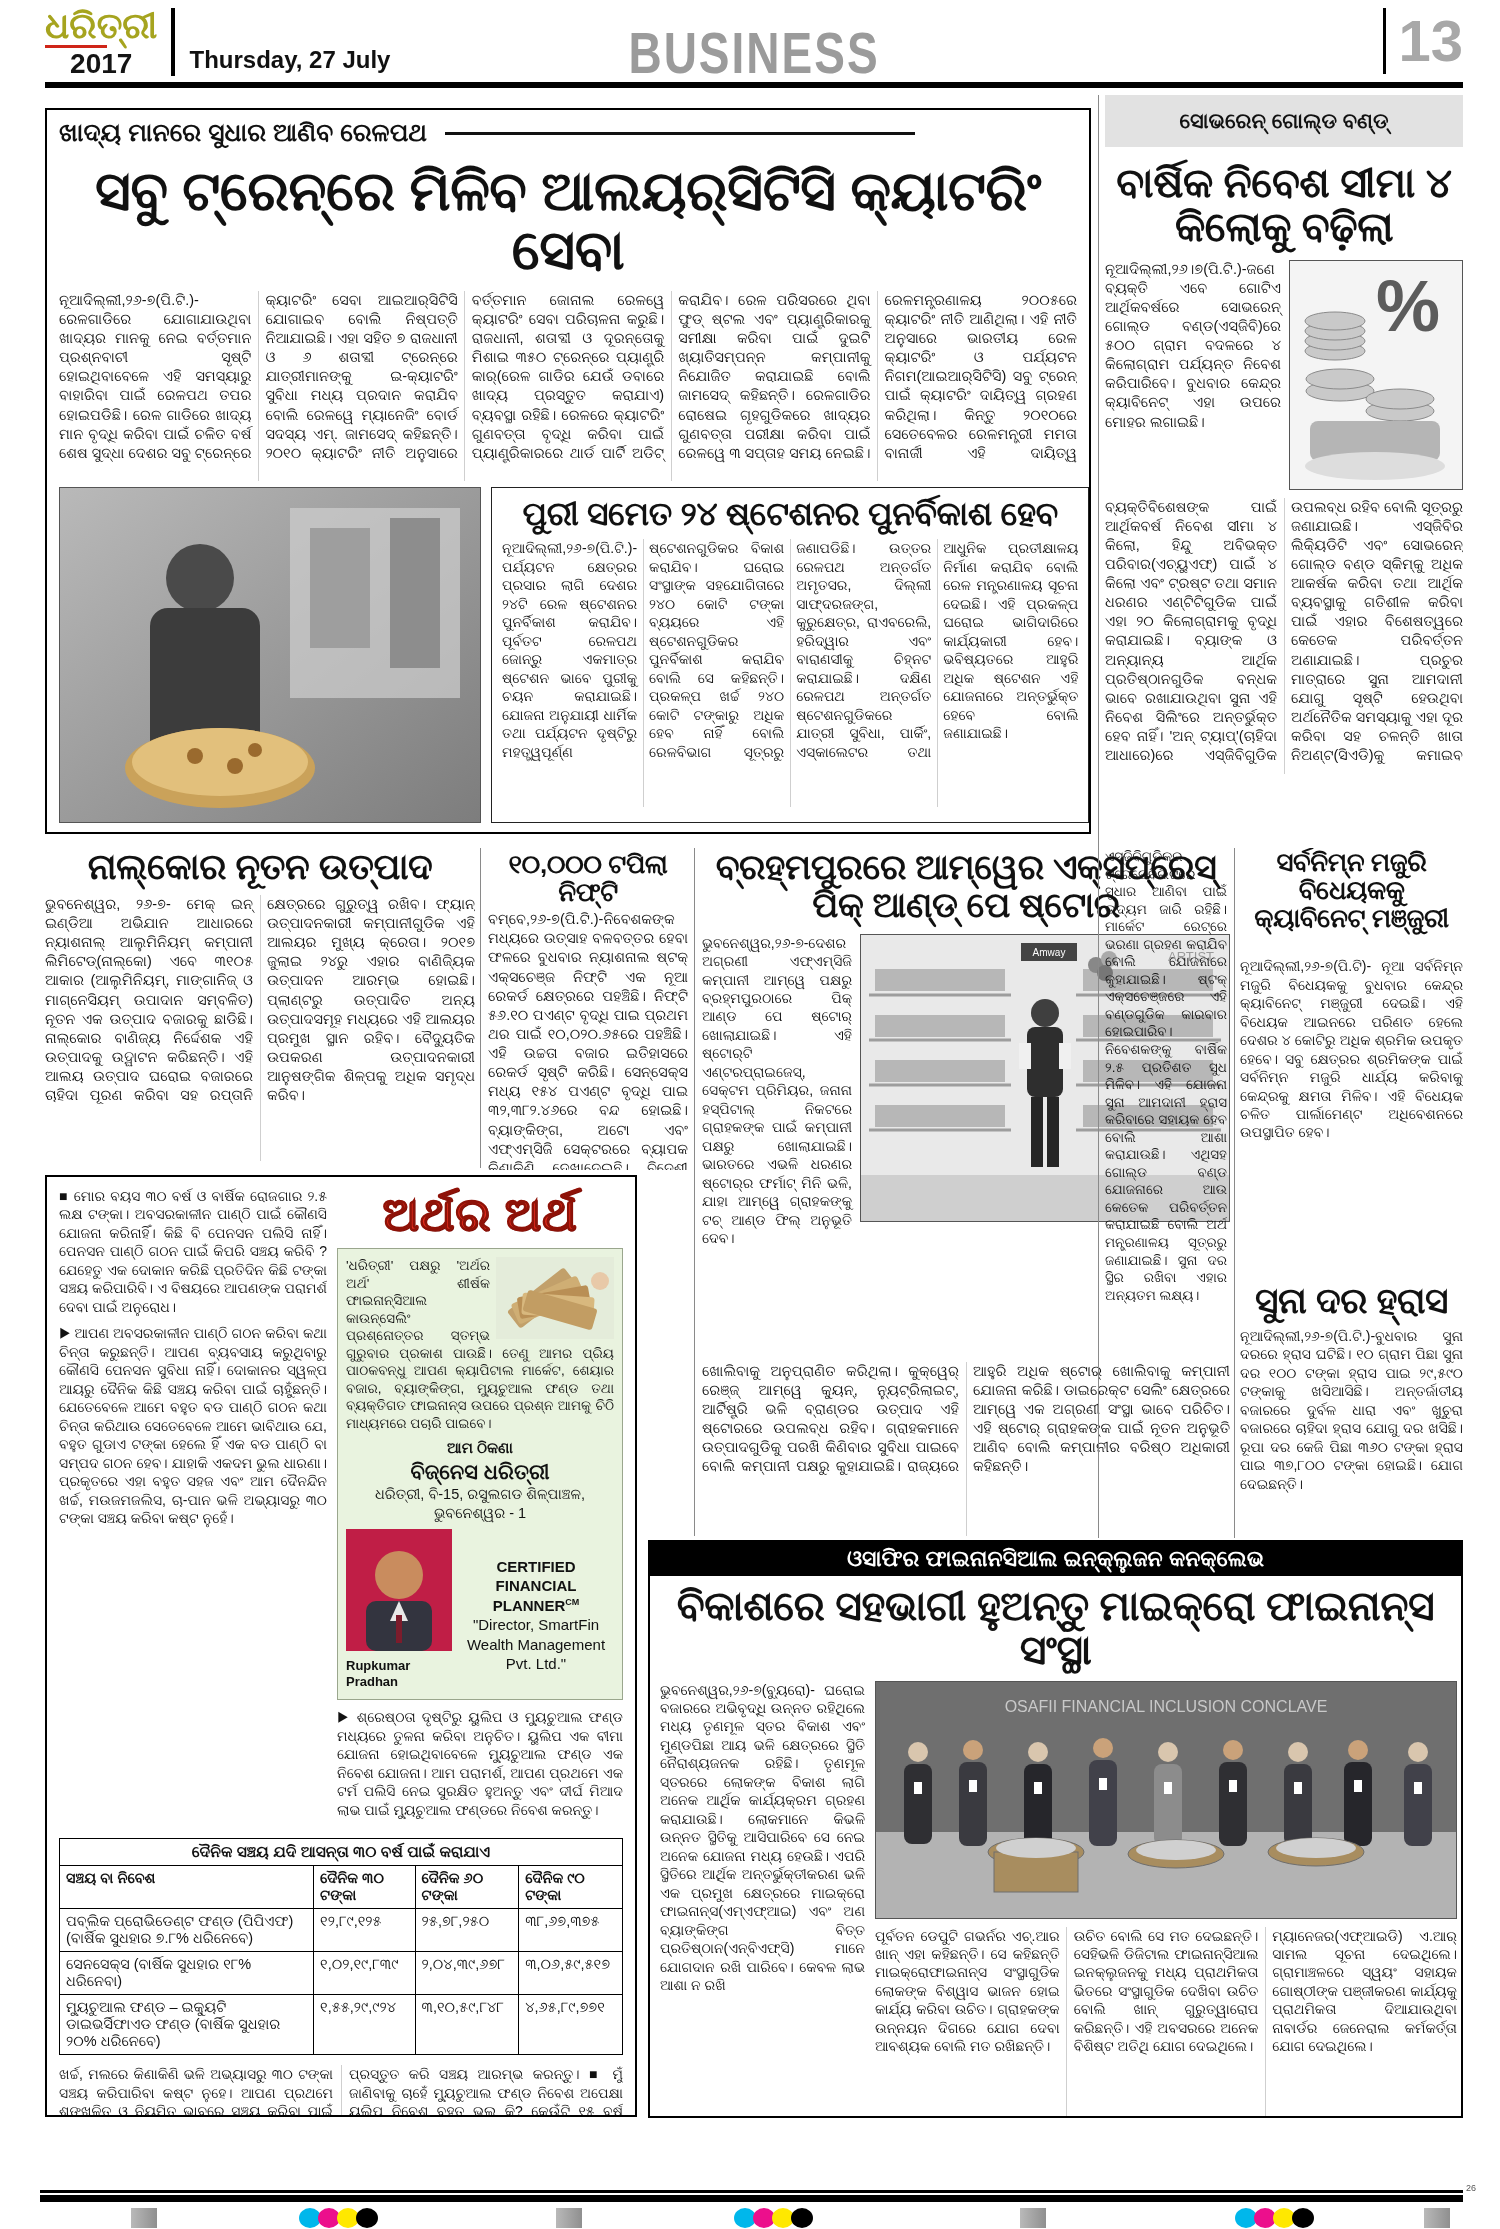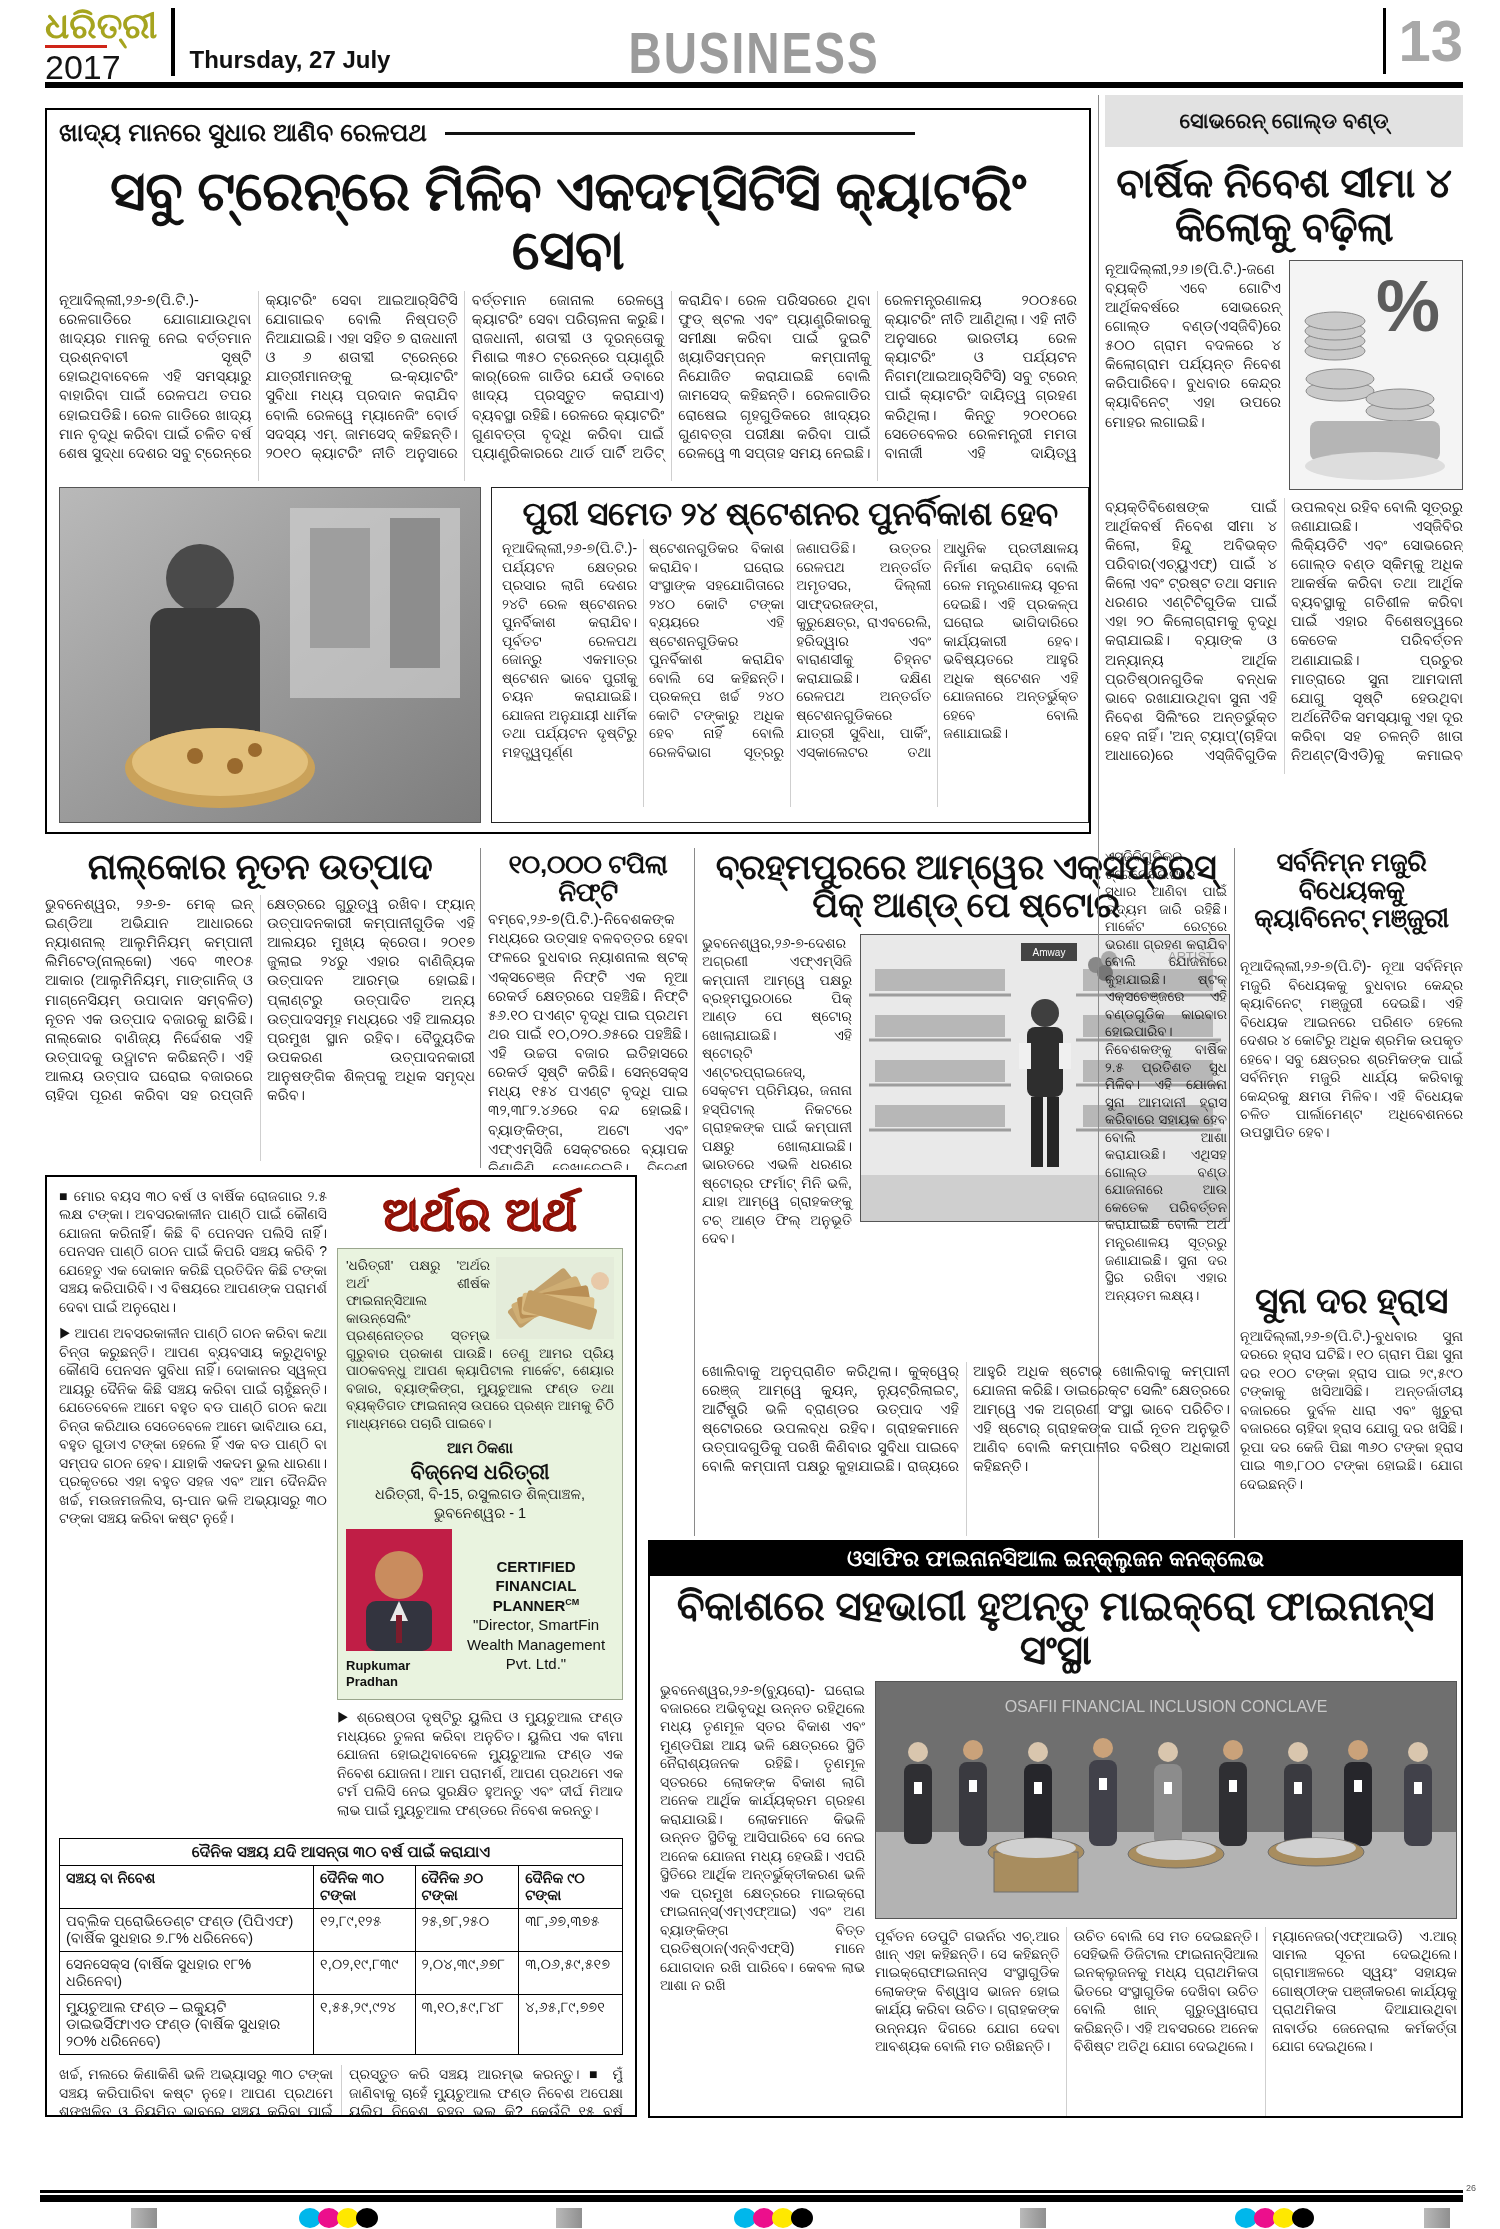--- a/index.html
+++ b/index.html
@@ -7,21 +7,21 @@
         font-family:"Liberation Sans",sans-serif;color:#111;overflow:hidden;}
   .abs{position:absolute;}
   .jtext{font-size:14.5px;line-height:1.32;text-align:justify;overflow:hidden;}
   .smtext{font-size:13.5px;line-height:1.3;text-align:justify;overflow:hidden;}
   .vrule{position:absolute;width:1px;background:#8a8a8a;}
   .hl{font-weight:bold;line-height:1.08;text-align:center;letter-spacing:-0.5px;}
   
   #masthead{top:8px;left:45px;width:1418px;height:72px;}
   .logo-odia{font-size:36px;font-weight:bold;color:#a6a41f;line-height:1;}
   .logo-redbar{width:62px;height:3px;background:#cf2518;margin:1px 0 2px 0;}
-  .logo-year{font-size:34px;font-weight:normal;color:#141414;line-height:1;}
+  .logo-year{font-size:28px;font-weight:bold;color:#141414;line-height:1;text-align:center;}
   .mast-divider{width:4px;background:#000;height:68px;margin:0 14px;}
   .mast-date{font-size:24px;font-weight:bold;align-self:flex-end;padding-bottom:6px;}
   .mast-section{position:absolute;left:0;right:0;top:18px;text-align:center;
      font-size:46px;font-weight:bold;color:#9b9b9b;letter-spacing:2px;transform:scaleY(1.25);}
   .mast-pageno{font-size:58px;font-weight:bold;color:#a8a8a8;line-height:1;}
   #rule-top{top:82px;left:45px;width:1418px;height:6px;background:#000;}
   
   #lead-box{top:108px;left:45px;width:1046px;height:726px;border:2px solid #000;
             padding:8px 12px;box-sizing:border-box;}
   .kicker-row{display:flex;align-items:center;}
@@ -119,21 +119,21 @@
       <div class="mast-pageno">13</div>
     </div>
   </div>
   <div class="abs" id="rule-top"></div>
 
   <div class="abs" id="lead-box">
     <div class="kicker-row">
       <span class="kicker-text">ଖାଦ୍ୟ ମାନରେ ସୁଧାର ଆଣିବ ରେଳପଥ</span>
       <span class="kicker-line"></span>
     </div>
-    <div class="hl lead-hl">ସବୁ ଟ୍ରେନ୍‌ରେ ମିଳିବ ଏକଦମ୍‌ସିଟିସି କ୍ୟାଟରିଂ ସେବା</div>
+    <div class="hl lead-hl">ସବୁ ଟ୍ରେନ୍‌ରେ ମିଳିବ ଆଲୟର୍‌ସିଟିସି କ୍ୟାଟରିଂ ସେବା</div>
     <div class="jtext lead-body">ନୂଆଦିଲ୍ଲୀ,୨୬-୭(ପି.ଟି.)- ରେଳଗାଡିରେ ଯୋଗାଯାଉଥିବା ଖାଦ୍ୟର ମାନକୁ ନେଇ ବର୍ତ୍ତମାନ ପ୍ରଶ୍ନବାଚୀ ସୃଷ୍ଟି ହୋଇଥିବାବେଳେ ଏହି ସମସ୍ୟାରୁ ବାହାରିବା ପାଇଁ ରେଳପଥ ତପର ହୋଇପଡିଛି। ରେଳ ଗାଡିରେ ଖାଦ୍ୟ ମାନ ବୃଦ୍ଧି କରିବା ପାଇଁ ଚଳିତ ବର୍ଷ ଶେଷ ସୁଦ୍ଧା ଦେଶର ସବୁ ଟ୍ରେନ୍‌ରେ କ୍ୟାଟରିଂ ସେବା ଆଇଆର୍‌ସିଟିସି ଯୋଗାଇବ ବୋଲି ନିଷ୍ପତ୍ତି ନିଆଯାଇଛି। ଏହା ସହିତ ୭ ରାଜଧାନୀ ଓ ୬ ଶତାବ୍ଦୀ ଟ୍ରେନ୍‌ରେ ଯାତ୍ରୀମାନଙ୍କୁ ଇ-କ୍ୟାଟରିଂ ସୁବିଧା ମଧ୍ୟ ପ୍ରଦାନ କରାଯିବ ବୋଲି ରେଳୱେ ମ୍ୟାନେଜିଂ ବୋର୍ଡ ସଦସ୍ୟ ଏମ୍. ଜାମସେଦ୍ କହିଛନ୍ତି। ୨୦୧୦ କ୍ୟାଟରିଂ ନୀତି ଅନୁସାରେ ବର୍ତ୍ତମାନ ଜୋନାଲ ରେଳୱେ କ୍ୟାଟରିଂ ସେବା ପରିଚାଳନା କରୁଛି। ରାଜଧାନୀ, ଶତାବ୍ଦୀ ଓ ଦୂରନ୍ତୋକୁ ମିଶାଇ ୩୫୦ ଟ୍ରେନ୍‌ରେ ପ୍ୟାଣ୍ଟ୍ରି କାର୍(ରେଳ ଗାଡିର ଯେଉଁ ଡବାରେ ଖାଦ୍ୟ ପ୍ରସ୍ତୁତ କରାଯାଏ) ବ୍ୟବସ୍ଥା ରହିଛି। ରେଳରେ କ୍ୟାଟରିଂ ଗୁଣବତ୍ତା ବୃଦ୍ଧି କରିବା ପାଇଁ ପ୍ୟାଣ୍ଟ୍ରିକାରରେ ଥାର୍ଡ ପାର୍ଟି ଅଡିଟ୍ କରାଯିବ। ରେଳ ପରିସରରେ ଥିବା ଫୁଡ୍ ଷ୍ଟଲ ଏବଂ ପ୍ୟାଣ୍ଟ୍ରିକାରକୁ ସମୀକ୍ଷା କରିବା ପାଇଁ ଦୁଇଟି ଖ୍ୟାତିସମ୍ପନ୍ନ କମ୍ପାନୀକୁ ନିଯୋଜିତ କରାଯାଇଛି ବୋଲି ଜାମସେଦ୍ କହିଛନ୍ତି। ରେଳଗାଡିର ରୋଷେଇ ଗୃହଗୁଡିକରେ ଖାଦ୍ୟର ଗୁଣବତ୍ତା ପରୀକ୍ଷା କରିବା ପାଇଁ ରେଳୱେ ୩ ସପ୍ତାହ ସମୟ ନେଇଛି। ରେଳମନ୍ତ୍ରଣାଳୟ ୨୦୦୫ରେ କ୍ୟାଟରିଂ ନୀତି ଆଣିଥିଲା। ଏହି ନୀତି ଅନୁସାରେ ଭାରତୀୟ ରେଳ କ୍ୟାଟରିଂ ଓ ପର୍ଯ୍ୟଟନ ନିଗମ(ଆଇଆର୍‌ସିଟିସି) ସବୁ ଟ୍ରେନ୍ ପାଇଁ କ୍ୟାଟରିଂ ଦାୟିତ୍ୱ ଗ୍ରହଣ କରିଥିଲା। କିନ୍ତୁ ୨୦୧୦ରେ ସେତେବେଳର ରେଳମନ୍ତ୍ରୀ ମମତା ବାନାର୍ଜୀ ଏହି ଦାୟିତ୍ୱ ଆଇଆର୍‌ସିଟିସି ହାତରୁ କାଢି ନେଇ ଜୋନାଲ ରେଳୱେଗୁଡିକୁ ହସ୍ତାନ୍ତର କରିଥିଲେ। କିନ୍ତୁ ଏହା ପରଠାରୁ ରେଳରେ ପ୍ରଦାନ କରାଯାଉଥିବା ଖାଦ୍ୟର ଗୁଣବତ୍ତାକୁ ନେଇ ଅଭିଯୋଗ ବୃଦ୍ଧି ପାଇଛି। ଏହାକୁ ଭିତ୍ତି କରି ରେଳ ମନ୍ତ୍ରଣାଳୟ ପକ୍ଷରୁ ଫେବୃୟାରୀରେ ନୂଆ ନୀତି ଘୋଷଣା କରାଯାଇଛି।</div>
     <div class="lead-bottom">
       <div class="photo-frame" style="width:420px;height:334px;">
         <svg width="420" height="334" viewBox="0 0 420 334">
           <defs>
               <linearGradient id="g1" x1="0" y1="0" x2="1" y2="1">
             <stop offset="0" stop-color="#b9b9b9"></stop>
                 <stop offset="1" stop-color="#7d7d7d"></stop>
               </linearGradient>
             </defs>

